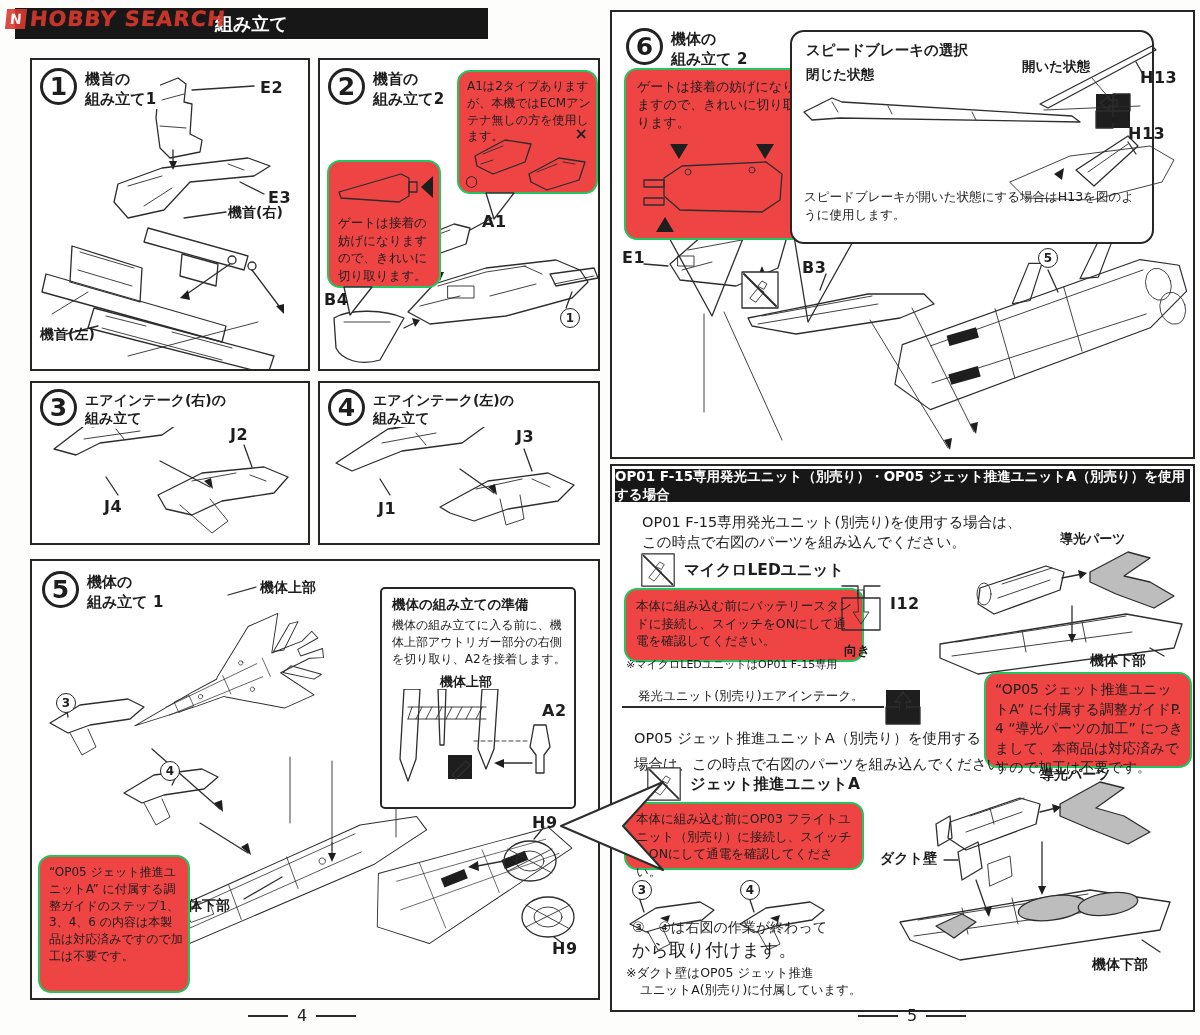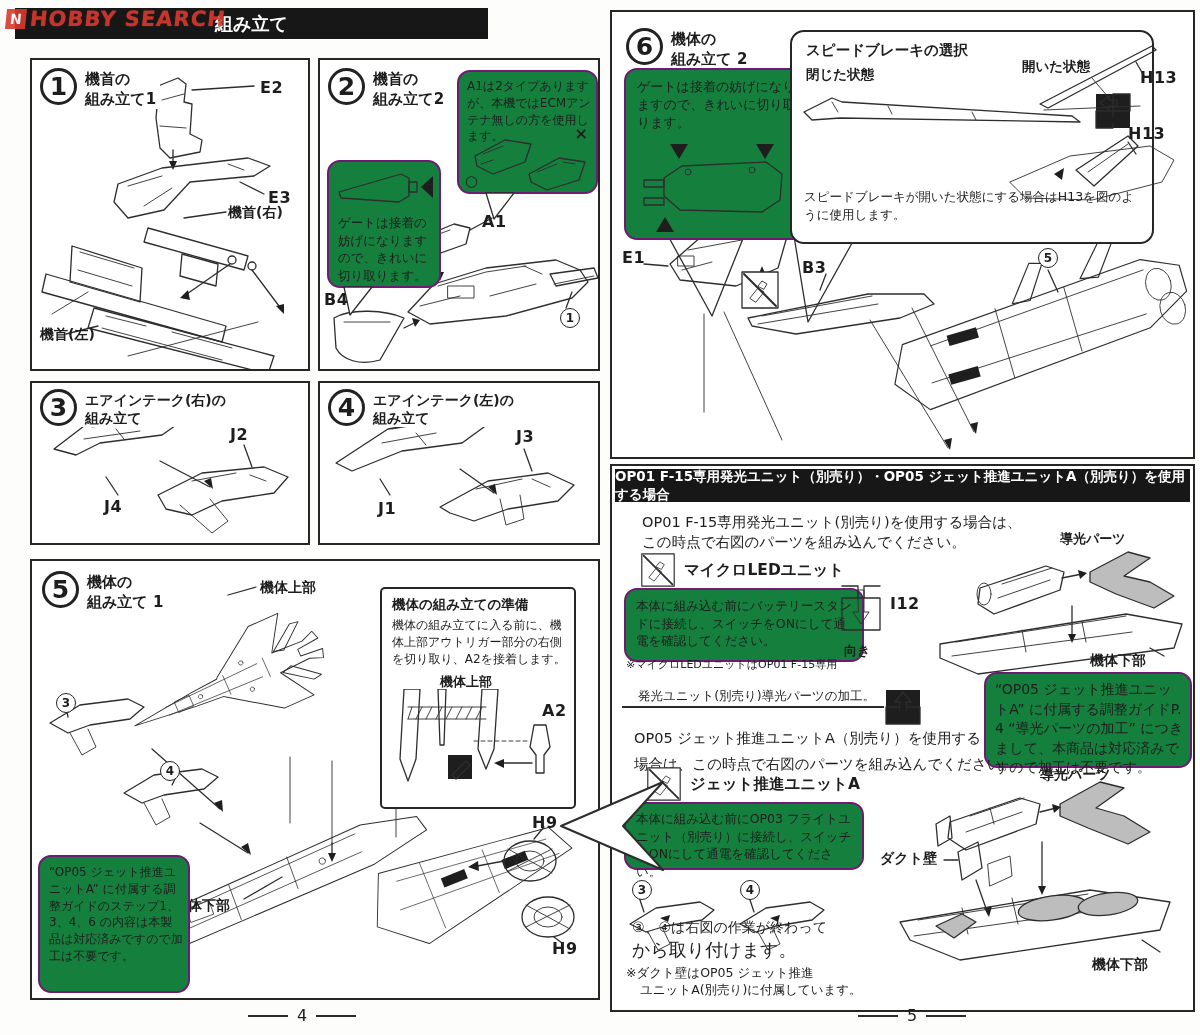--- a/index.html
+++ b/index.html
@@ -2,21 +2,21 @@
 <html><head>
 <meta charset="utf-8">
 <style>
 *{box-sizing:border-box;margin:0;padding:0}
 html,body{background:#e9e9e7}
 body{font-family:"DejaVu Sans","Liberation Sans",sans-serif;color:#1d1d1d}
 .sheet{position:relative;width:1200px;height:1035px;background:#fdfdfb;overflow:hidden}
 .abs{position:absolute}
 .box{position:absolute;border:2px solid #262626;background:#fff}
 .rnd{border-radius:12px}
-.bubble{position:absolute;border:2px solid #701a75;border-radius:13px;background:#15803d}
+.bubble{position:absolute;border:2px solid #22c55e;border-radius:13px;background:#ef4444}
 .banner{position:absolute;background:#171717;color:#fff;font-weight:bold;display:flex;align-items:center;justify-content:center}
 .stephead{position:absolute;display:flex;align-items:flex-start;gap:8px;background:#fff;padding-right:4px}
 .stepnum{width:37px;height:37px;border:3px solid #222;border-radius:50%;display:flex;align-items:center;justify-content:center;font-size:25px;font-weight:bold;flex:0 0 auto;background:#fff}
 .steptitle{font-size:15px;font-weight:bold;line-height:1.3;padding-top:2px}
 .plabel{position:absolute;font-weight:bold;font-size:16px;letter-spacing:.5px;background:rgba(255,255,255,.0)}
 .jlabel{position:absolute;font-weight:bold;font-size:14px;white-space:nowrap}
 .txt{position:absolute;font-size:13px;line-height:1.4;word-break:break-all}
 .small{font-size:12.5px}
 .ref{position:absolute;width:20px;height:20px;border:1.7px solid #222;border-radius:50%;background:#fff;display:flex;align-items:center;justify-content:center;font-size:12px;font-weight:bold;z-index:5}
 .art{position:absolute}
@@ -416,21 +416,21 @@
       <line x1="130" y1="42" x2="150" y2="38"></line>
         <path class="fillk" d="M146,34 l9,3 -7,6z"></path>
       <line x1="140" y1="70" x2="140" y2="102"></line>
         <path class="fillk" d="M136,98 l4,9 4,-9z"></path>
       <path d="M8,108 l186,-30 56,10 -8,24 -196,26 -38,-16z"></path>
       <path class="thin" d="M24,106 l170,-26 M20,120 l180,-24 M90,94 l4,22 M150,86 l4,20"></path>
       <line x1="218" y1="112" x2="232" y2="120"></line>
     </svg>
     <span class="jlabel" style="left:478px;top:186px">機体下部</span>
     <div class="txt small" style="left:14px;top:191px;width:280px;font-size:11px;white-space:nowrap">※マイクロLEDユニットはOP01 F-15専用</div>
-    <div class="txt small" style="left:26px;top:221px;width:280px;font-size:12.5px;white-space:nowrap">発光ユニット(別売り)導光パーツの加工。</div>
+    <div class="txt small" style="left:26px;top:221px;width:280px;font-size:12.5px;white-space:nowrap">発光ユニット(別売り)エアインテーク。</div>
 
     <div class="abs" style="left:10px;top:240px;width:262px;height:2px;background:#2a2a2a"></div>
     <svg class="art" style="left:272px;top:220px" width="38" height="42" viewBox="0 0 38 42">
       <rect x="2" y="4" width="34" height="34" class="fillk"></rect>
       <rect x="2" y="21" width="34" height="17" fill="#fff" stroke="none"></rect>
       <path d="M19,6 l8,10 -5,0 0,8 -6,0 0,-8 -5,0z" fill="#fff" stroke="none"></path>
       <path d="M19,36 l8,-10 -5,0 0,-8 -6,0 0,8 -5,0z" class="fillk"></path>
     </svg>
     <div class="bubble" style="left:372px;top:206px;width:208px;height:96px">
       <div class="txt small" style="left:9px;top:6px;width:190px;font-size:14px">“OP05 ジェット推進ユニットA” に付属する調整ガイドP.4 “導光パーツの加工” につきまして、本商品は対応済みですので加工は不要です。</div>

